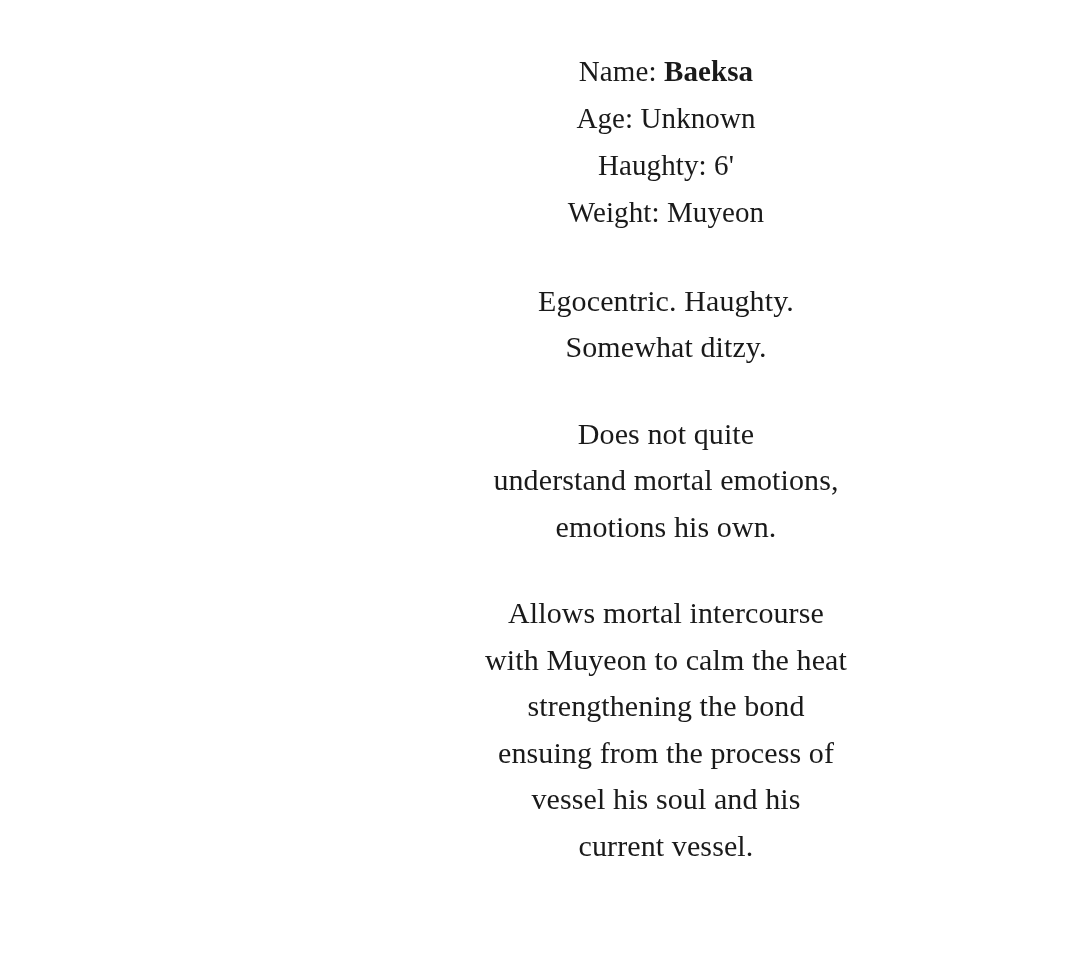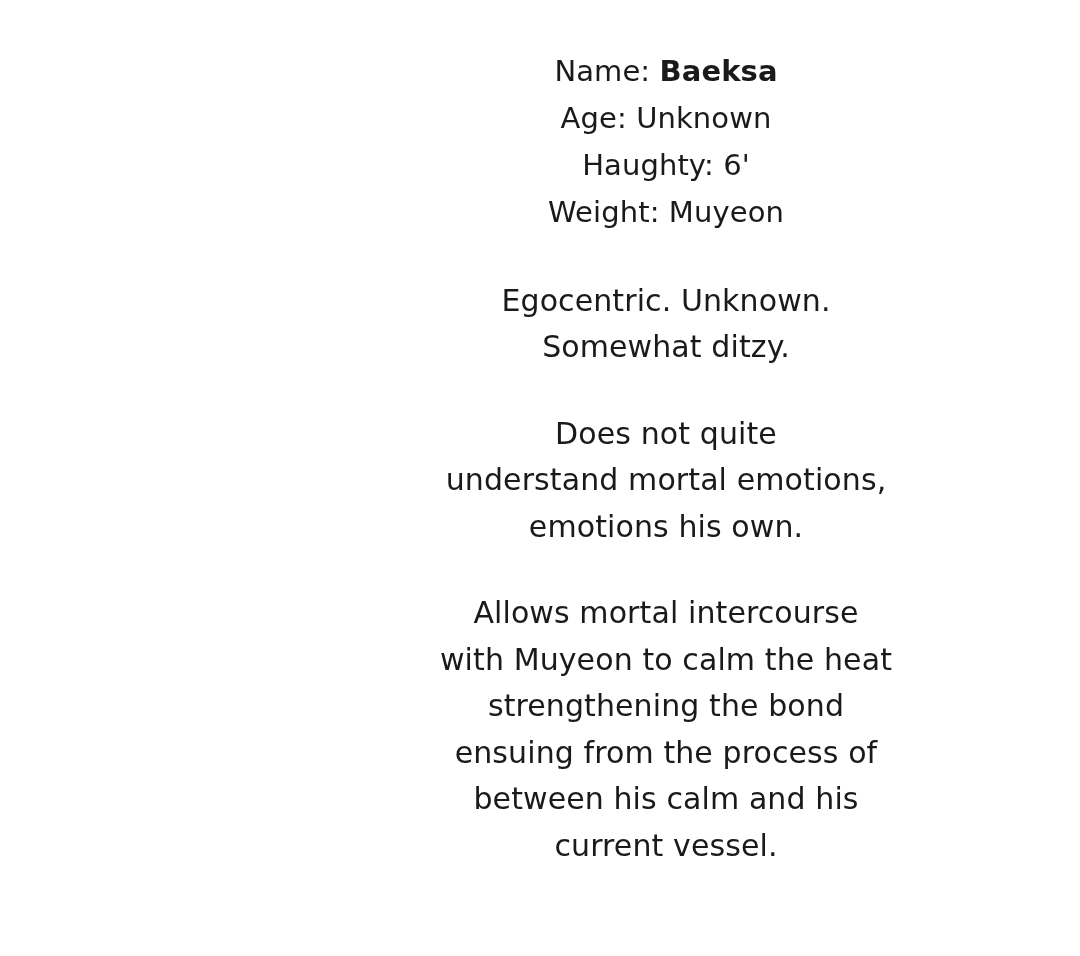--- a/index.html
+++ b/index.html
@@ -12,20 +12,21 @@
     background: #ffffff;
     font-family: "DejaVu Sans", sans-serif;
     color: #1a1a1a;
     overflow: hidden;
   }
   .page {
     position: relative;
     width: 1067px;
     height: 956px;
     box-sizing: border-box;
+    font-family: Liberation Serif, serif;
   }
   .content-column {
     position: absolute;
     left: 390px;
     top: 48px;
     width: 552px;
     text-align: center;
   }
   .stat-block {
     font-size: 29px;
@@ -78,37 +79,37 @@
       </div>
       <div class="stat-line">
         <span class="stat-label">Weight:</span>
         <span class="stat-value">Muyeon</span>
       </div>
     </div>
 
     <div class="gap-1"></div>
 
     <div class="para">
-      <div class="para-line">Egocentric. Unknown.</div>
+      <div class="para-line">Egocentric. Haughty.</div>
       <div class="para-line">Somewhat ditzy.</div>
     </div>
 
     <div class="gap-2"></div>
 
     <div class="para">
       <div class="para-line">Does not quite</div>
       <div class="para-line">understand mortal emotions,</div>
       <div class="para-line">emotions his own.</div>
     </div>
 
     <div class="gap-3"></div>
 
     <div class="para">
       <div class="para-line">Allows mortal intercourse</div>
       <div class="para-line">with Muyeon to calm the heat</div>
       <div class="para-line">strengthening the bond</div>
       <div class="para-line">ensuing from the process of</div>
-      <div class="para-line">between his calm and his</div>
+      <div class="para-line">vessel his soul and his</div>
       <div class="para-line">current vessel.</div>
     </div>
 
   </div>
 </div>
 
 </body></html>

